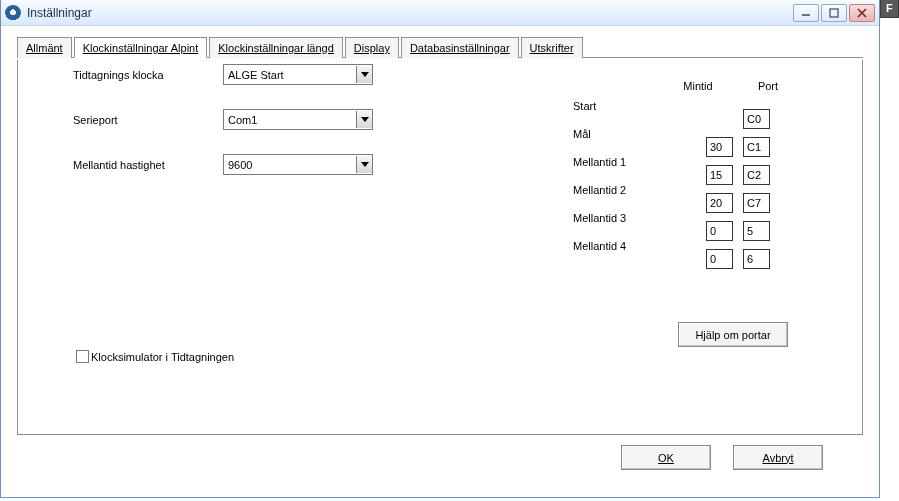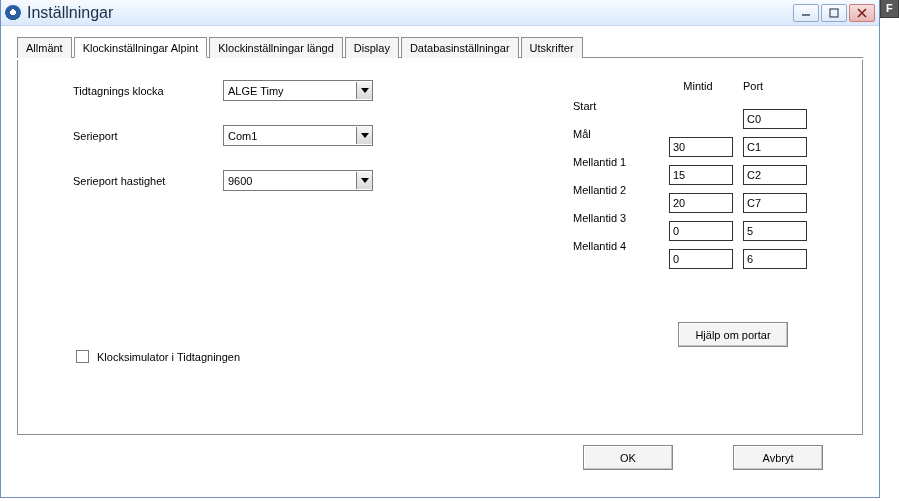--- a/index.html
+++ b/index.html
@@ -32,21 +32,21 @@
       width: 16px;
       height: 16px;
       margin-right: 6px;
       display: inline-block;
       background: radial-gradient(circle at 50% 45%, #fff 0 3px, #2b5fa0 3px 8px, transparent 8px);
       border-radius: 50%;
     }
     .title-text {
       flex: 1;
       color: #1b2e49;
-      font-size: 16px;
+      font-size: 12px;
     }
     .win-btns { display: flex; gap: 2px; }
     .win-btn {
       width: 26px;
       height: 18px;
       border: 1px solid #8faacc;
       background: linear-gradient(#fafdff, #dfeaf9);
       border-radius: 2px;
       display: flex; align-items: center; justify-content: center;
       cursor: default;
@@ -58,21 +58,21 @@
     .ext-btn {
       position: absolute;
       top: -1px; left: 880px;
       font-size: 11px; font-weight: bold;
       color: #fff;
       background: #595959;
       padding: 2px 5px 3px 5px;
       border: 1px solid #3a3a3a;
     }
 
-    .content { padding: 10px 16px; }
+    .content { padding: 10px 16px; text-decoration: underline; }
     .tabs {
       display: flex;
       border-bottom: 1px solid #8f8f8f;
       margin-bottom: 2px;
     }
     .tab {
       padding: 4px 8px 3px;
       border: 1px solid #8f8f8f;
       border-bottom: none;
       background: #f5f5f5;
@@ -88,21 +88,21 @@
     }
     .tabpanel {
       border: 1px solid #8f8f8f;
       border-top: none;
       height: 375px;
       padding: 20px 36px;
       position: relative;
       background: #fff;
     }
     .form-left {
-      position: absolute; left: 55px; top: 20px;
+      position: absolute; left: 55px; top: 4px;
     }
     .row { display: flex; align-items: center; margin-bottom: 24px; }
     .row-label { width: 150px; }
     .combo {
       display: inline-flex; align-items: center;
       width: 150px; height: 21px;
       border: 1px solid #7a7a7a;
       background: #fff;
       padding: 0 4px;
       justify-content: space-between;
@@ -111,57 +111,57 @@
       width: 16px; height: 17px;
       background: linear-gradient(#f5f5f5,#d9d9d9);
       border-left: 1px solid #7a7a7a;
       display: flex; align-items: center; justify-content: center;
       margin-right: -4px;
     }
     .combo-btn svg { width: 8px; height: 5px; }
 
     .checkbox-row {
       position: absolute; left: 58px; top: 290px;
-      display: flex; align-items: center; gap: 8px;
+      display: flex; align-items: center; gap: 2px;
     }
     .chk {
       width: 13px; height: 13px;
       border: 1px solid #7a7a7a; background: #fff;
     }
 
     .grid-right {
       position: absolute; left: 555px; top: 20px;
     }
     .gh { display: flex; }
     .gh .cell { text-align: left; }
     .gr { display: flex; align-items: center; height: 28px; }
     .cell-lab { width: 90px; }
     .cell-m { width: 70px; margin-right: 10px; display: flex; justify-content: flex-end; }
     .cell-p { width: 50px; }
     .tinput {
-      width: 64px; height: 20px;
+      width: 27px; height: 20px;
       border: 1px solid #333; background: #fff;
       padding: 0 3px; font: inherit; margin-top: 26px;
     }
     .tinput.m { }
     .tinput.p { text-align: left; }
     .help-btn-wrap { position: absolute; left: 660px; top: 262px; border-radius: 7px; }
     .btn {
       height: 25px;
       min-width: 90px;
       padding: 0 10px;
       border: 1px solid #888;
       background: #f4f4f4;
       box-shadow: inset -1px -1px 0 #c5c5c5, inset 1px 1px 0 #fff;
       cursor: default;
       display: inline-flex; align-items: center; justify-content: center;
     }
     .footer {
       display: flex; justify-content: flex-end;
-      gap: 60px;
+      gap: 22px;
       padding: 10px 40px 0 0;
     }
   </style>
 </head>
 <body>
 
 <div class="window">
   <div class="titlebar">
     <span class="title-icon"></span>
     <span class="title-text">Inställningar</span>
@@ -193,62 +193,62 @@
       <div class="tab">Databasinställningar</div>
       <div class="tab">Utskrifter</div>
     </div>
 
     <div class="tabpanel">
 
       <div class="form-left">
         <div class="row">
           <span class="row-label">Tidtagnings klocka</span>
           <div class="combo">
-            <span>ALGE Timy</span>
+            <span>ALGE Start</span>
             <span class="combo-btn">
               <svg viewBox="0 0 8 5">
                   <path d="M0 0 L4 5 L8 0 Z" fill="#000"></path>
                 </svg>
             </span>
           </div>
         </div>
         <div class="row">
           <span class="row-label">Serieport</span>
           <div class="combo">
             <span>Com1</span>
             <span class="combo-btn">
               <svg viewBox="0 0 8 5">
                   <path d="M0 0 L4 5 L8 0 Z" fill="#000"></path>
                 </svg>
             </span>
           </div>
         </div>
         <div class="row">
-          <span class="row-label">Serieport hastighet</span>
+          <span class="row-label">Mellantid hastighet</span>
           <div class="combo">
             <span>9600</span>
             <span class="combo-btn">
               <svg viewBox="0 0 8 5">
                   <path d="M0 0 L4 5 L8 0 Z" fill="#000"></path>
                 </svg>
             </span>
           </div>
         </div>
       </div>
 
       <div class="checkbox-row">
         <span class="chk"></span>
         <span>Klocksimulator i Tidtagningen</span>
       </div>
 
       <div class="grid-right">
         <div class="gh">
           <span class="cell-lab"></span>
           <span class="cell cell-m" style="justify-content:center">Mintid</span>
-          <span class="cell cell-p" style="">Port</span>
+          <span class="cell cell-p" style="text-align:center">Port</span>
         </div>
 
         <div class="gr">
           <span class="cell-lab">Start</span>
           <span class="cell-m"></span>
           <span class="cell-p"><input class="tinput p" value="C0" style=""></span>
         </div>
         <div class="gr">
           <span class="cell-lab">Mål</span>
           <span class="cell-m">

